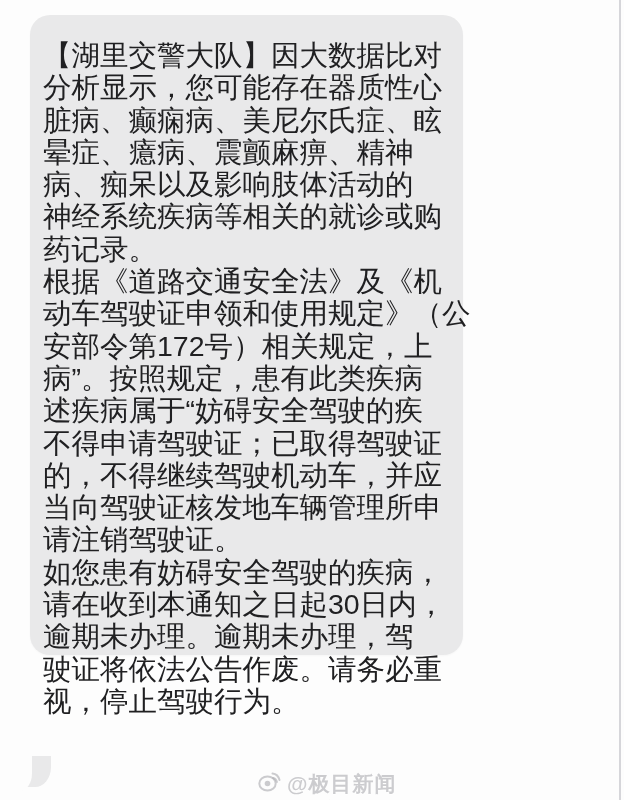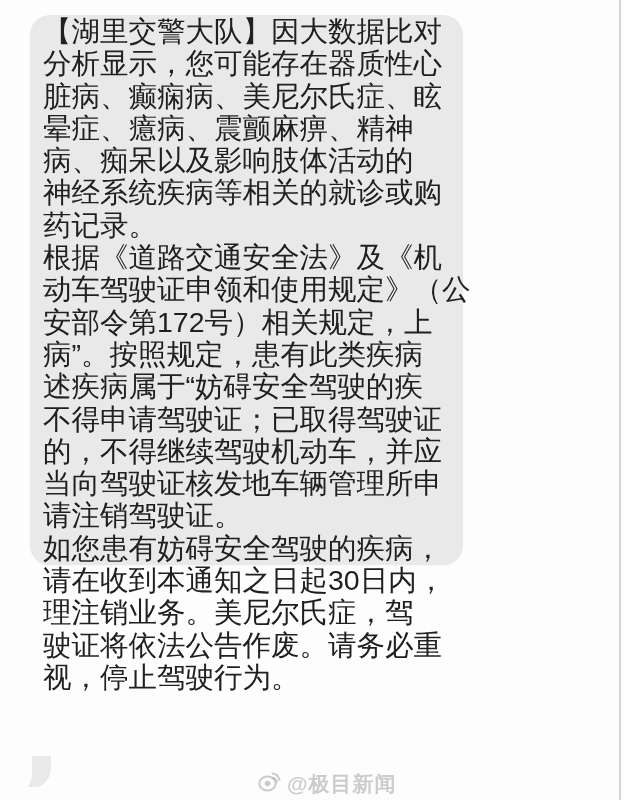--- a/index.html
+++ b/index.html
@@ -18,24 +18,24 @@
     height: 800px;
     background: var(--page-bg);
     overflow: hidden;
     font-family: "Liberation Sans", sans-serif;
   }
   .bubble {
     position: absolute;
     left: 30px;
     top: 15px;
     width: 433px;
-    height: 550px;
+    height: 640px;
     background: var(--bubble-bg);
     border-radius: 20px;
-    padding: 0 6px 7px 13px;
+    padding: 24px 6px 7px 13px;
     z-index: 2;
     box-shadow: 0 1px 2px rgba(0,0,0,0.03);
   }
   .msg-text {
     color: var(--text-color);
     font-size: 28.5px;
     line-height: 32.3px;
   }
   .msg-line { white-space: nowrap; }
   .addr-underline {
@@ -115,21 +115,21 @@
         <div class="msg-line">动车驾驶证申领和使用规定》（公</div>
         <div class="msg-line">安部令第172号）相关规定，上</div>
         <div class="msg-line">病”。按照规定，患有此类疾病</div>
         <div class="msg-line">述疾病属于“妨碍安全驾驶的疾</div>
         <div class="msg-line">不得申请驾驶证；已取得驾驶证</div>
         <div class="msg-line">的，不得继续驾驶机动车，并应</div>
         <div class="msg-line">当向驾驶证核发地车辆管理所申</div>
         <div class="msg-line">请注销驾驶证。</div>
         <div class="msg-line">如您患有妨碍安全驾驶的疾病，</div>
         <div class="msg-line">请在收到本通知之日起30日内，</div>
-        <div class="msg-line">理注销业务。美尼尔氏症，驾</div>
+        <div class="msg-line">逾期未办理。逾期未办理，驾</div>
         <div class="msg-line">驶证将依法公告作废。请务必重</div>
         <div class="msg-line">视，停止驾驶行为。</div>
       </div>
   </div>
 
   <div class="watermark">
     <span class="wm-icon">
       <svg width="24" height="22" viewBox="0 0 24 22" fill="none">
         <ellipse cx="9.5" cy="13.5" rx="8.2" ry="7" stroke="currentColor" stroke-width="2"></ellipse>
         <circle cx="9.5" cy="13.5" r="2.8" fill="currentColor"></circle>

